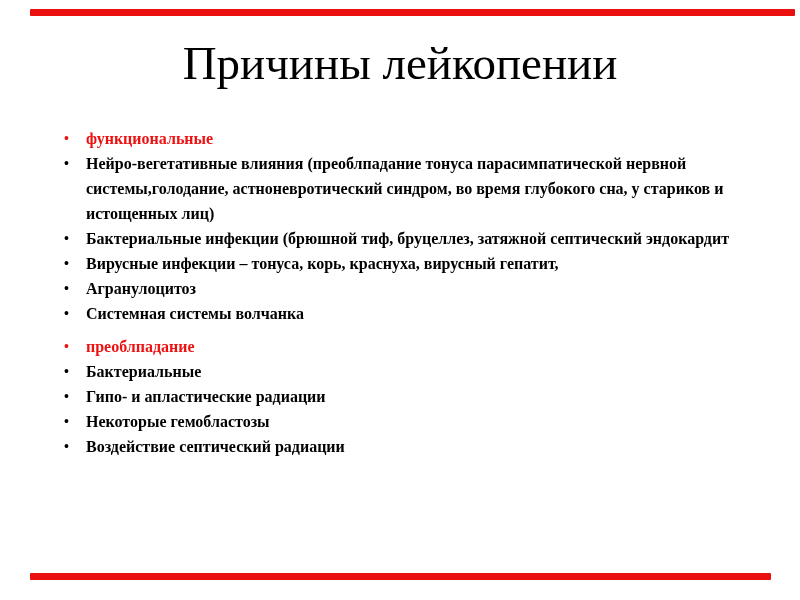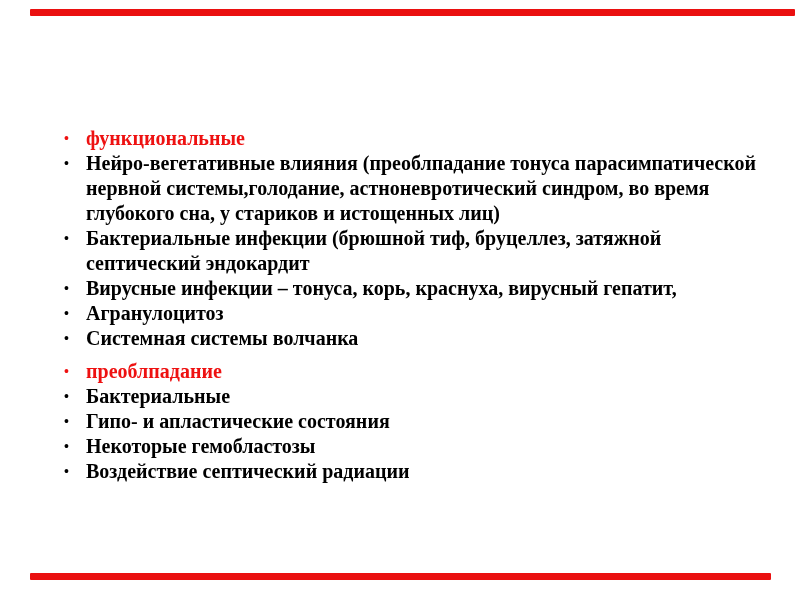--- a/index.html
+++ b/index.html
@@ -38,34 +38,35 @@
   .bullet {
     flex:0 0 30px;
     padding-left:8px;
     box-sizing:border-box;
     font-size:14px;
     line-height:25px;
     font-weight:700;
   }
   .txt {
     flex:1 1 auto;
-    font-size:20px;
+    font-size:16px;
     line-height:25px;
     font-weight:700;
   }
   .row.red .bullet, .row.red .txt { color:#ee1111; }
   .group-gap { height:8px; }
 </style>
 </head>
 <body>
 
 <div class="slide">
 
   <div class="accent-bar top"></div>
 
+  <h1 class="title">Причины лейкопении</h1>
 
   <div class="content">
 
     <div class="row red">
       <span class="bullet">•</span>
       <span class="txt">функциональные</span>
     </div>
 
     <div class="row">
       <span class="bullet">•</span>
@@ -99,21 +100,21 @@
       <span class="txt">преоблпадание</span>
     </div>
 
     <div class="row">
       <span class="bullet">•</span>
       <span class="txt">Бактериальные</span>
     </div>
 
     <div class="row">
       <span class="bullet">•</span>
-      <span class="txt">Гипо- и апластические состояния</span>
+      <span class="txt">Гипо- и апластические радиации</span>
     </div>
 
     <div class="row">
       <span class="bullet">•</span>
       <span class="txt">Некоторые гемобластозы</span>
     </div>
 
     <div class="row">
       <span class="bullet">•</span>
       <span class="txt">Воздействие септический радиации</span>

